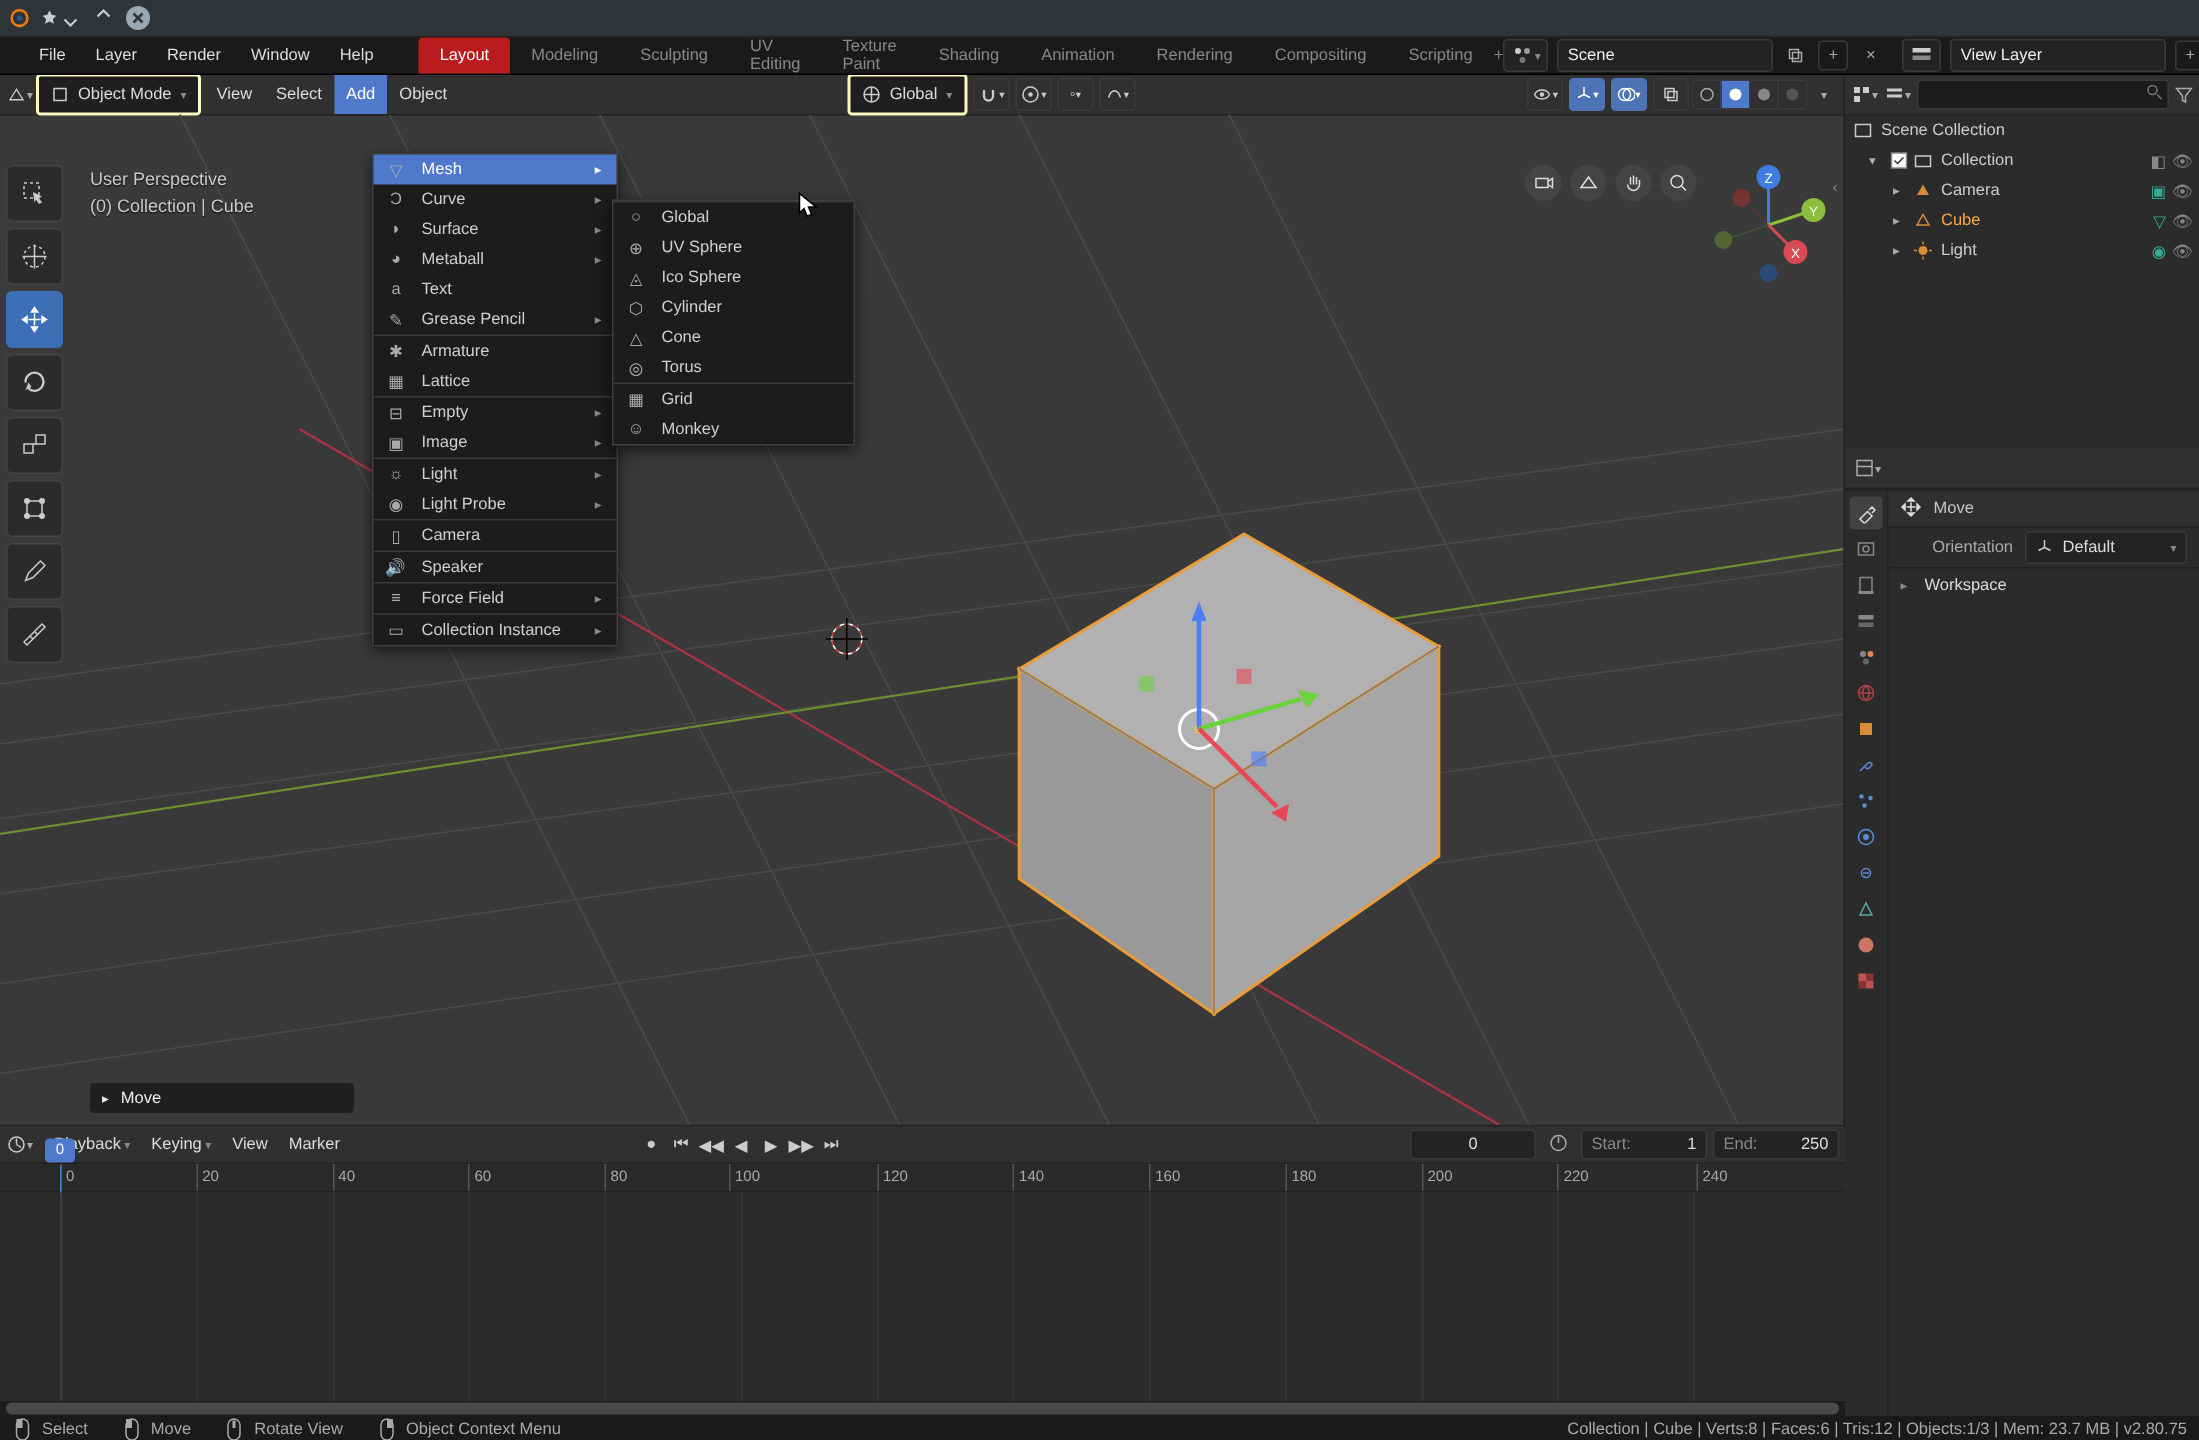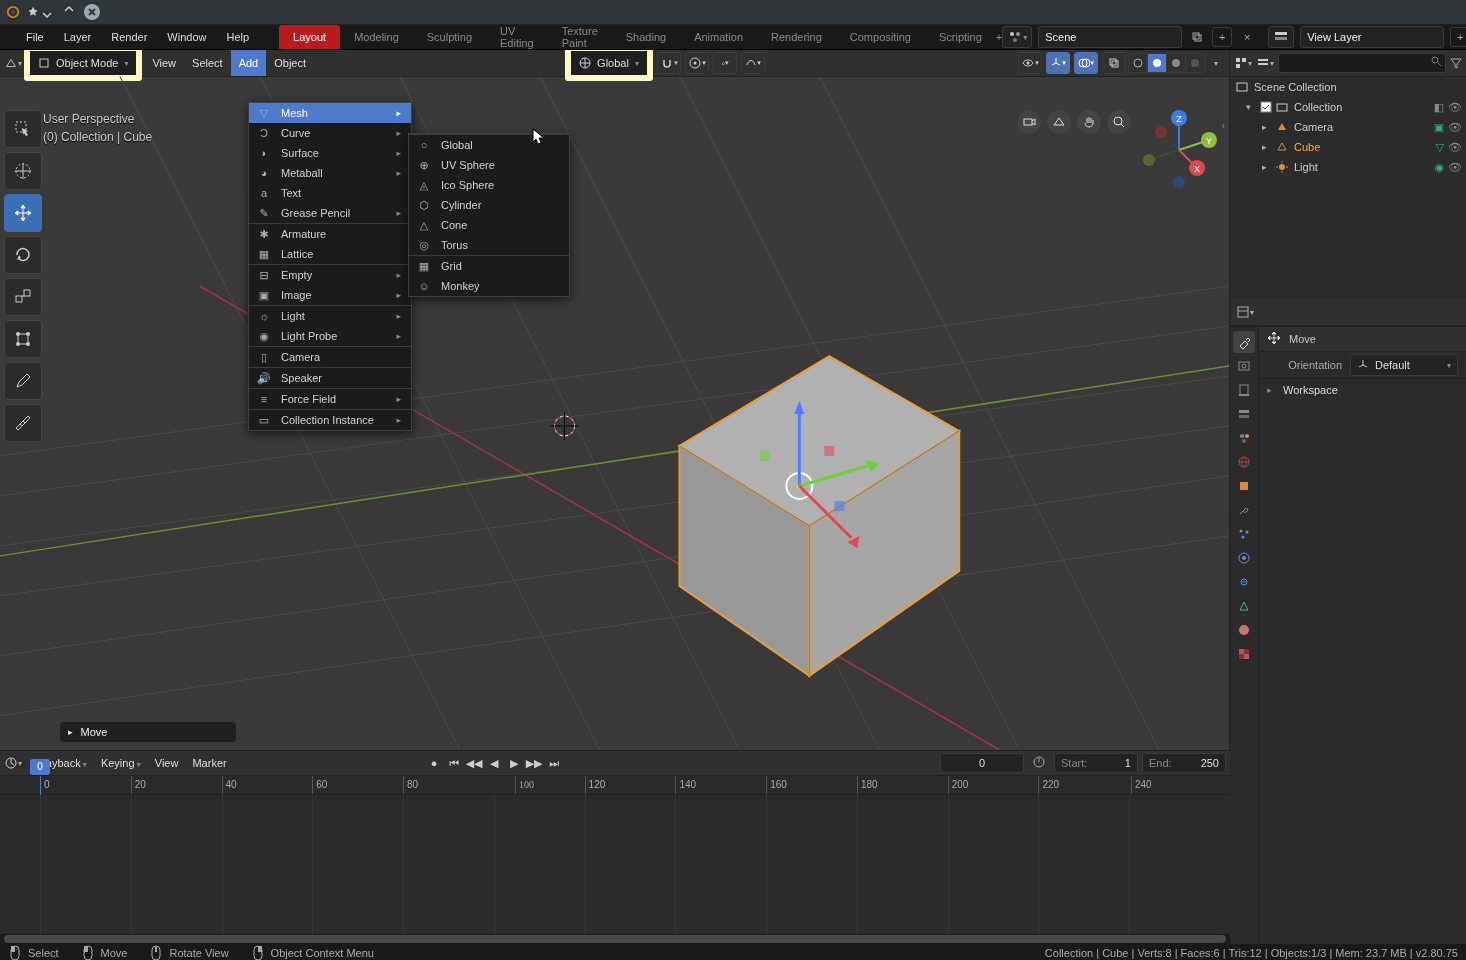--- a/index.html
+++ b/index.html
@@ -71,21 +71,21 @@
 
 .vp-header {
   height:26px;
   background:#303030;
   display:flex;
   align-items:center;
   gap:2px;
   padding:0 4px;
   border-bottom:1px solid #222;
 }
-.vp-mode-pill { display:flex; align-items:center; gap:6px; background:#1f1f1f; border:6px solid #fef9c3; border-radius:3px; padding:2px 8px; height:20px; color:#ddd; cursor:pointer; }
+.vp-mode-pill { display:flex; align-items:center; gap:6px; background:#1f1f1f; border:2px solid #fef9c3; border-radius:3px; padding:2px 8px; height:20px; color:#ddd; cursor:pointer; }
 .vp-menuitem { padding:0 8px; color:#ddd; cursor:pointer; line-height:26px; }
 .vp-menuitem.active { background:#4f7acc; color:#fff; }
 .vp-spacer { flex:1; }
 .icon-btn { width:22px; height:20px; border:1px solid #3b3b3b; background:#303030; border-radius:3px; display:flex; align-items:center; justify-content:center; color:#ccc; cursor:pointer; margin-left:2px;}
 .icon-btn.blue { background:#4d73b5; border-color:#4d73b5; color:#fff;}
 .shading-group { display:flex; border:1px solid #3b3b3b; border-radius:3px; overflow:hidden;}
 .shading-btn { width:18px; height:18px; display:flex; align-items:center; justify-content:center; background:#303030; color:#aaa; border-left:1px solid #3b3b3b; cursor:pointer;}
 .shading-btn:first-child { border-left:none; }
 .shading-btn.active { background:#4f7acc; color:#fff; }
 
@@ -96,21 +96,21 @@
 }
 .tool-btn { width:36px; height:36px; background:#2b2b2b; border-radius:4px; display:flex; align-items:center; justify-content:center; color:#bbb; cursor:pointer; border:1px solid #444; }
 .tool-btn.active { background:#3d6fb6; color:#fff; border-color:#3d6fb6;}
 
 
 .gizmo { position:absolute; right:10px; top:60px; width:80px; height:80px; }
 .mini-overlay-btns { position:absolute; right:98px; top:60px; display:flex; gap:6px; }
 .mini-overlay-btn { width:24px; height:24px; border-radius:50%; background:#444; display:flex; align-items:center; justify-content:center; color:#ddd; cursor:pointer;}
 
 
-.vp-overlay-text { position:absolute; left:43px; top:60px; color:#ccc; font-size:12px; line-height:18px; text-shadow:0 1px 1px #000;}
+.vp-overlay-text { position:absolute; left:60px; top:60px; color:#ccc; font-size:12px; line-height:18px; text-shadow:0 1px 1px #000;}
 
 
 .add-menu { position:absolute; left:248px; top:52px; width:162px; background:#1c1c1c; border:1px solid #3f3f3f; box-shadow:0 3px 10px rgba(0,0,0,.6); }
 .add-row { display:flex; align-items:center; height:20px; padding:0 10px 0 8px; color:#d0d0d0; cursor:pointer; gap:10px; position:relative;}
 .add-row.sep { border-top:1px solid #3a3a3a; }
 .add-row .arrow { margin-left:auto; color:#888; font-size:9px;}
 .add-row.highlight { background:#4f7acc; color:#fff; }
 .add-row.highlight .arrow { color:#fff; }
 .add-icon { width:14px; height:14px; display:flex; align-items:center; justify-content:center; color:#aaa; flex-shrink:0;}
 
@@ -950,21 +950,21 @@
             <span style="margin-left:auto">250</span>
           </div>
       </div>
     </div>
     <div class="tl-ruler" id="tl-ruler">
         <div class="tick" style="left: 40px;">0</div>
         <div class="tick" style="left: 130.769px;">20</div>
         <div class="tick" style="left: 221.538px;">40</div>
         <div class="tick" style="left: 312.308px;">60</div>
         <div class="tick" style="left: 403.077px;">80</div>
-        <div class="tick" style="left: 515px; font-family: Liberation Serif, serif;">100</div>
+        <div class="tick" style="left: 486px;">100</div>
         <div class="tick" style="left: 584.615px;">120</div>
         <div class="tick" style="left: 675.385px;">140</div>
         <div class="tick" style="left: 766.154px;">160</div>
         <div class="tick" style="left: 856.923px;">180</div>
         <div class="tick" style="left: 947.692px;">200</div>
         <div class="tick" style="left: 1038.46px;">220</div>
         <div class="tick" style="left: 1131px;">240</div>
       </div>
     <div class="tl-body" id="tl-body">
       <div class="playhead" style="left: 40px; height: calc(100% + 18px); top: -18px;">

